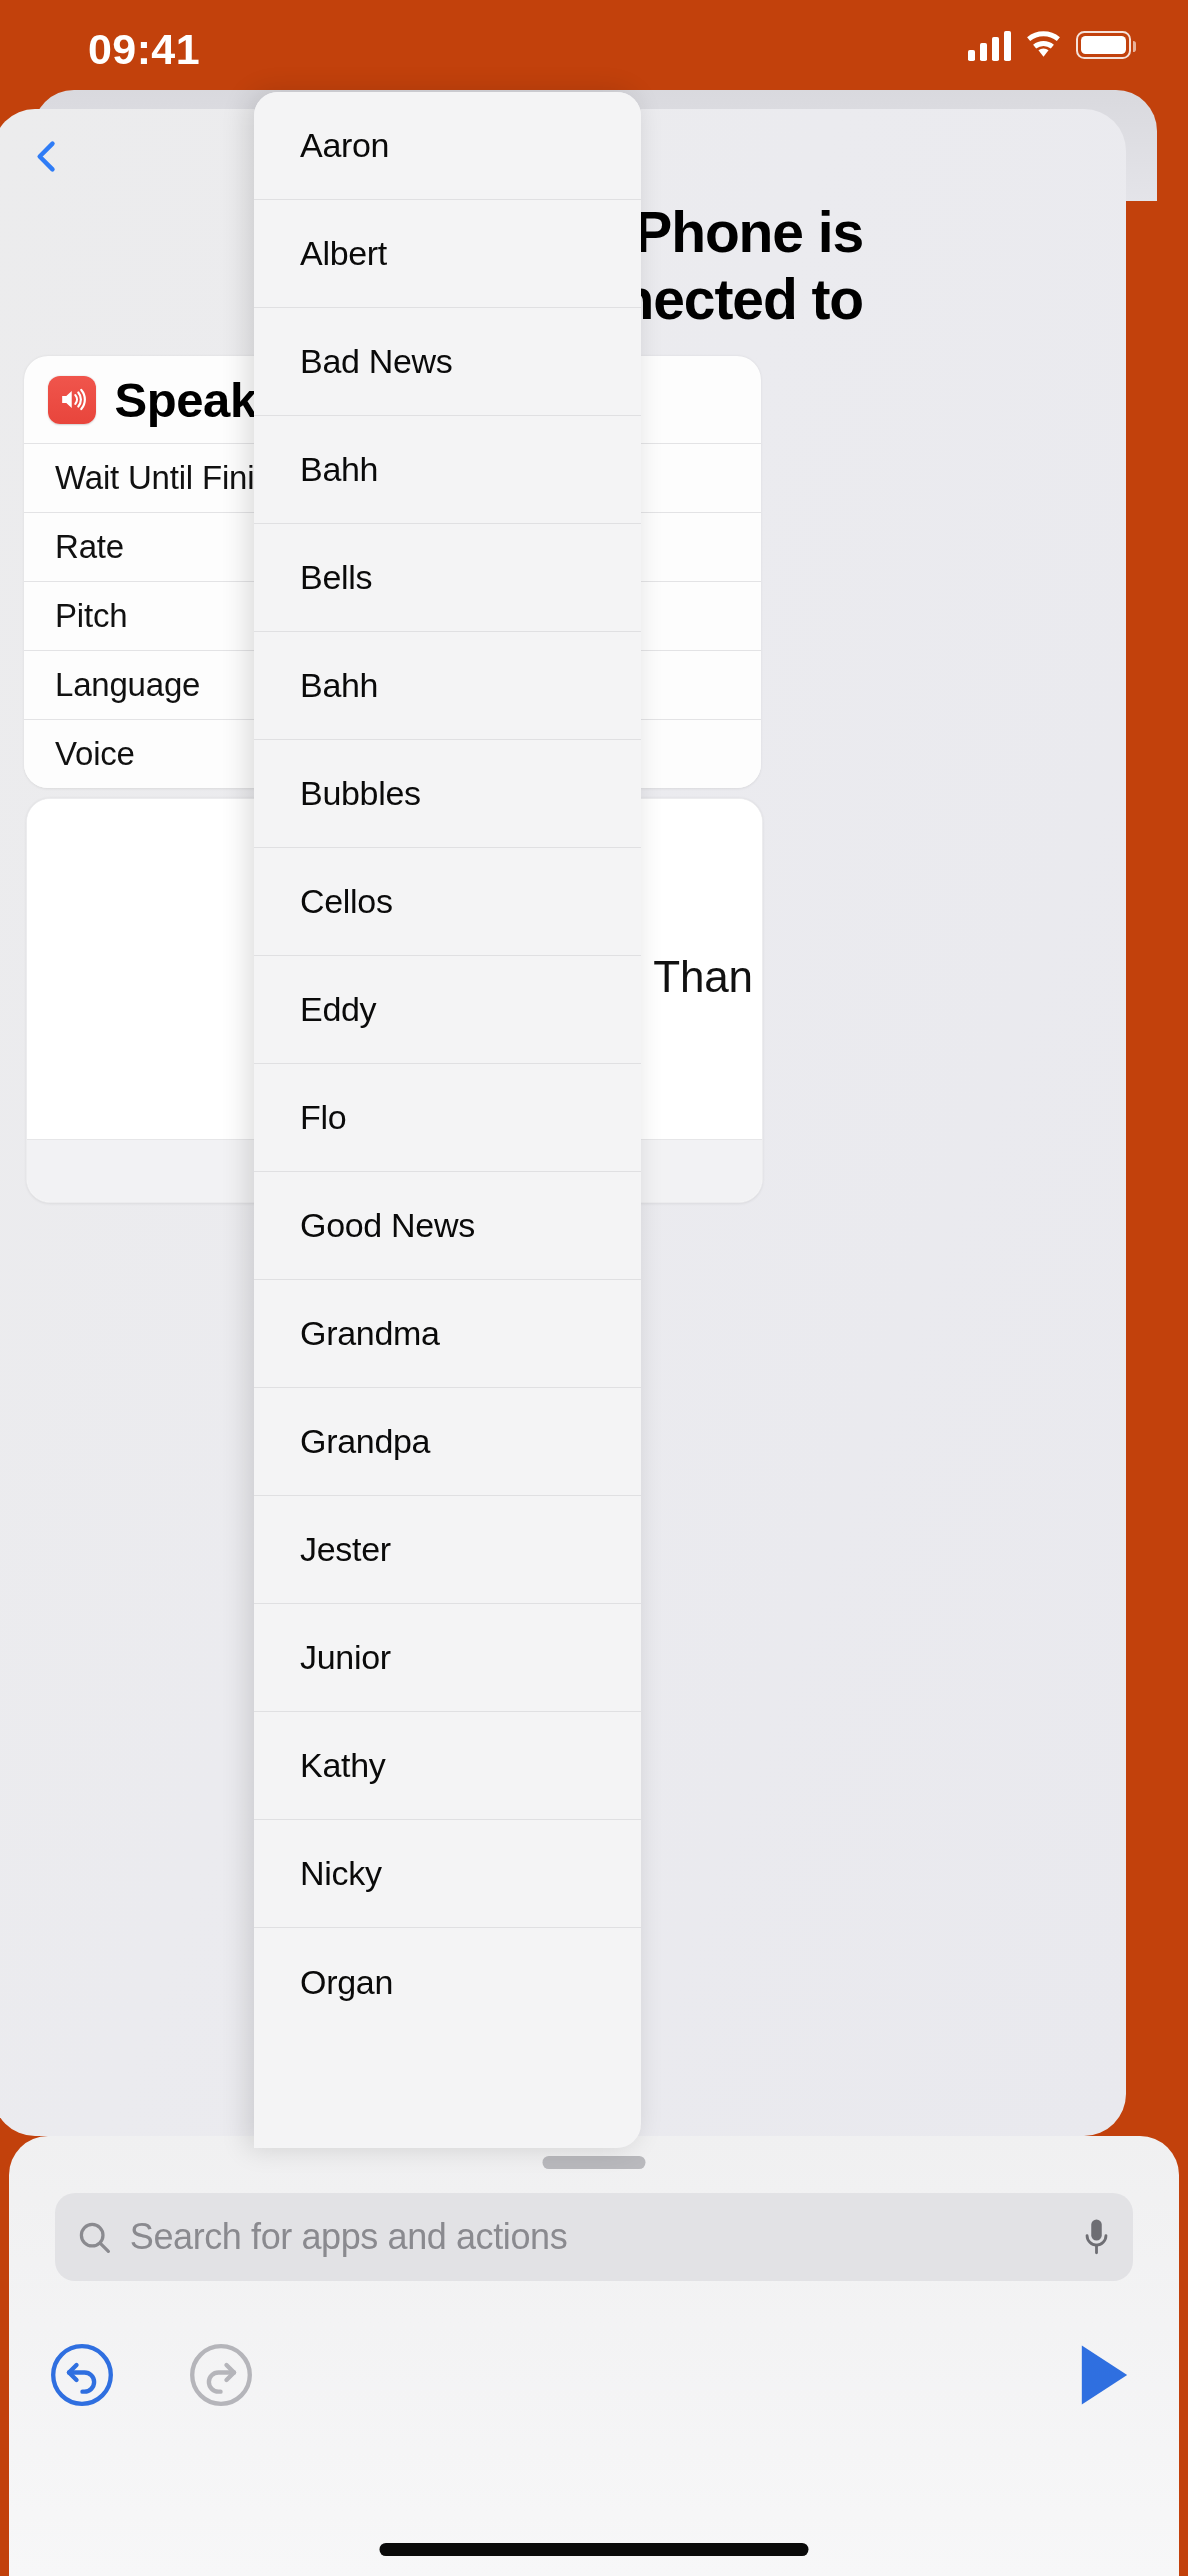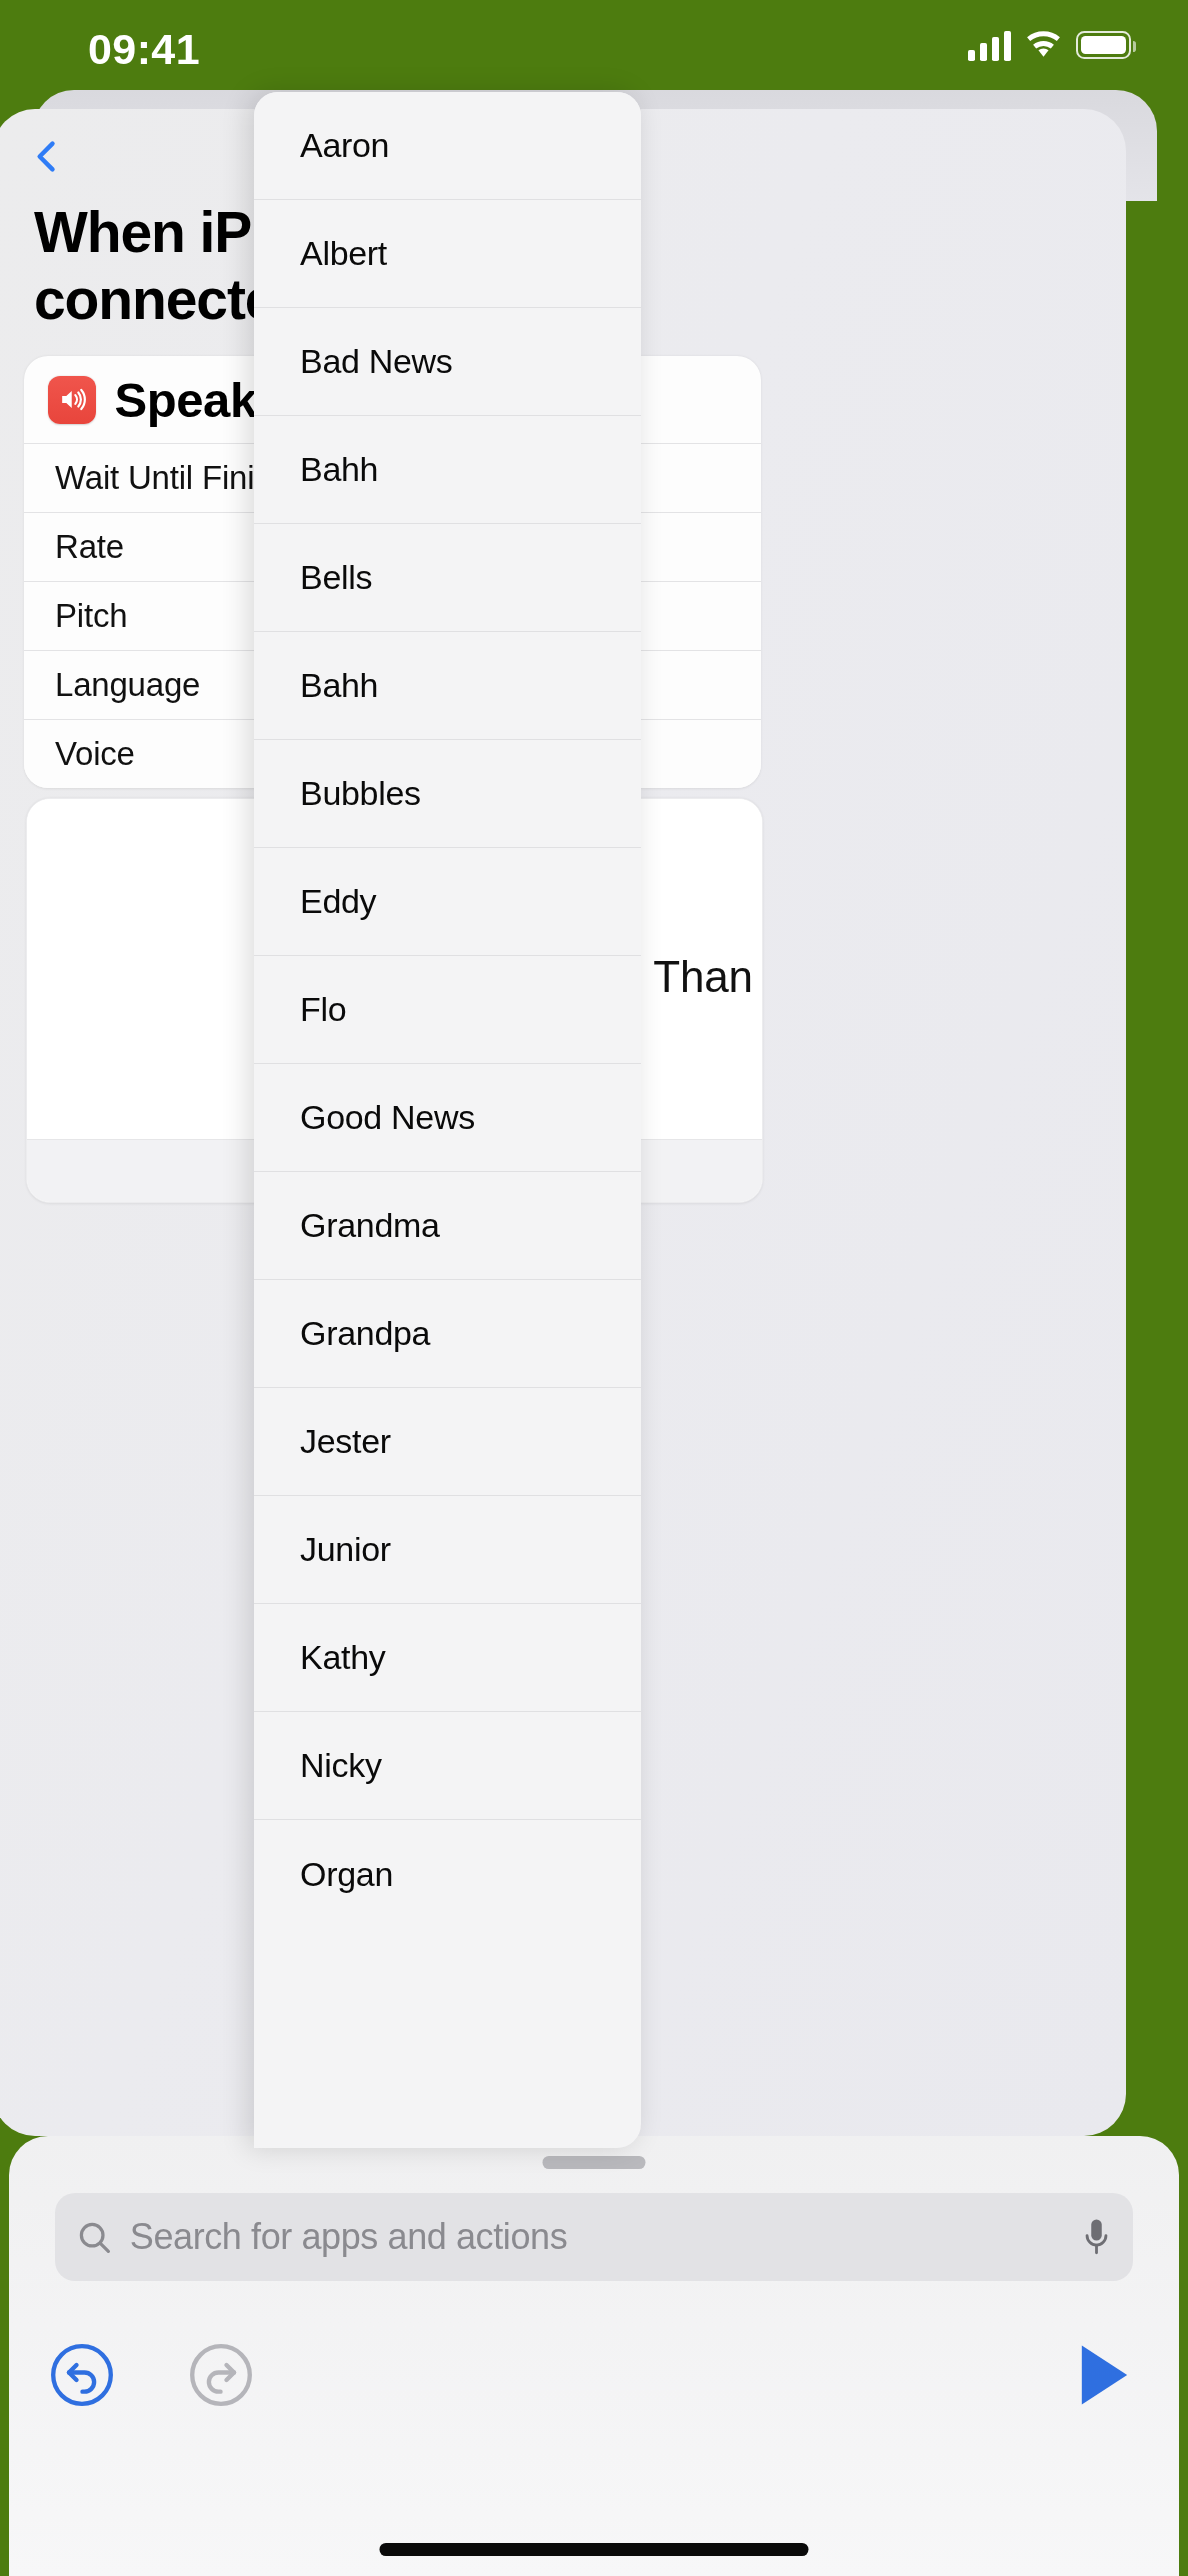--- a/index.html
+++ b/index.html
@@ -1,19 +1,19 @@
 <!DOCTYPE html>
 <html style="font-size:14.7px"><head>
 <meta charset="utf-8">
 <style>
   * { margin:0; padding:0; box-sizing:border-box; -webkit-font-smoothing:antialiased; }
   html,body { width:1188px; height:2576px; overflow:hidden; background:#000; }
   body { font-family:"Liberation Sans","DejaVu Sans",sans-serif; }
 
-  .screen { position:relative; width:1188px; height:2576px; background:#4d7c0f; overflow:hidden; }
+  .screen { position:relative; width:1188px; height:2576px; background:#c2410c; overflow:hidden;text-align:right; }
 
   
   .statusbar { position:absolute; left:0; top:0; width:1188px; height:92px; color:#fff; z-index:60; }
   .sb-time { position:absolute; left:88px; top:25px; font-size:43px; font-weight:600; letter-spacing:0.4px; }
   .sb-right { position:absolute; right:57px; top:29.5px; display:flex; align-items:center; gap:13px; }
   .bars { display:flex; align-items:flex-end; gap:4.6px; height:31px; }
   .bars i { display:block; width:7.4px; background:#fff; border-radius:1.8px; }
   .bars i:nth-child(1){height:11px} .bars i:nth-child(2){height:17.5px}
   .bars i:nth-child(3){height:24px} .bars i:nth-child(4){height:30px}
   .wifi { width:39px; height:30px; }
@@ -203,20 +203,23 @@
     <div class="pop-item">
         <span>Bells</span>
       </div>
     <div class="pop-item">
         <span>Bahh</span>
       </div>
     <div class="pop-item">
         <span>Bubbles</span>
       </div>
     <div class="pop-item">
+        <span>Cellos</span>
+      </div>
+    <div class="pop-item">
         <span>Eddy</span>
       </div>
     <div class="pop-item">
         <span>Flo</span>
       </div>
     <div class="pop-item">
         <span>Good News</span>
       </div>
     <div class="pop-item">
         <span>Grandma</span>

